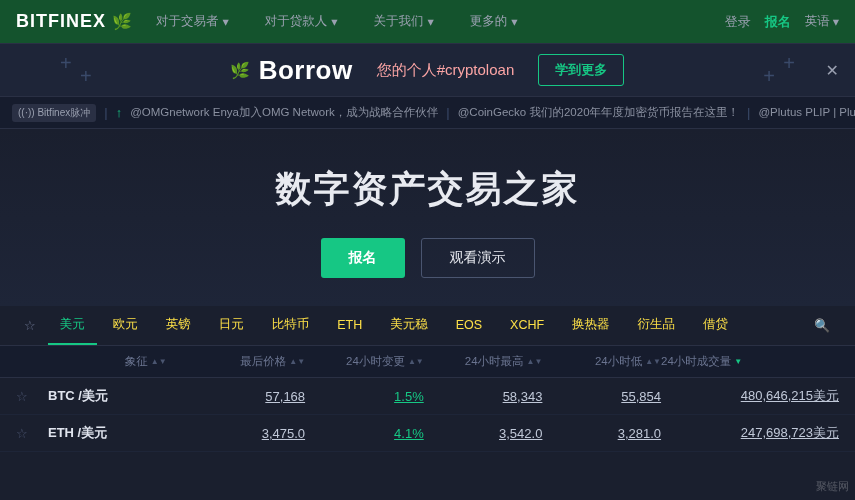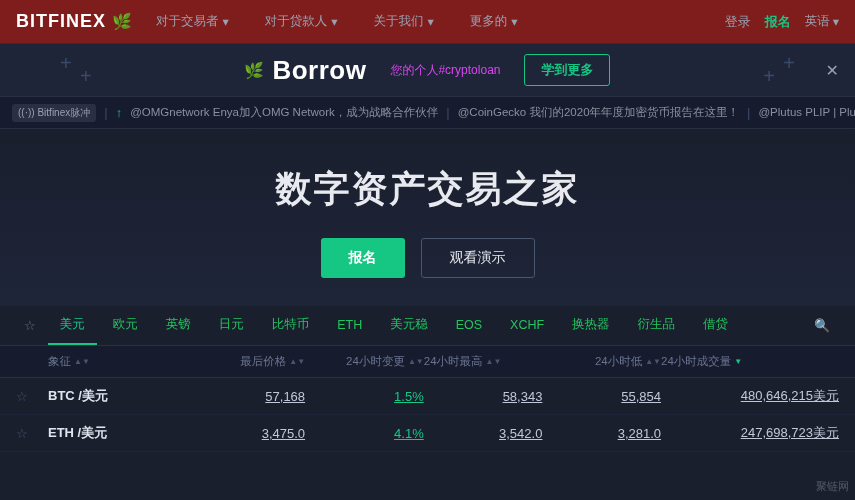--- a/index.html
+++ b/index.html
@@ -11,21 +11,21 @@
       height: 500px;
       overflow: hidden;
       font-size: 13px;
     }
 
     
     .top-nav {
       display: flex;
       align-items: center;
       justify-content: space-between;
-      background-color: #7f1d1d;
+      background-color: #14532d;
       padding: 0 16px;
       height: 44px;
       border-bottom: 1px solid #2a3044;
     }
     .nav-left {
       display: flex;
       align-items: center;
       gap: 24px;
     }
     .logo {
@@ -110,22 +110,22 @@
       color: #16c784;
       font-size: 16px;
     }
     .banner-title {
       font-size: 26px;
       font-weight: 700;
       color: #ffffff;
       letter-spacing: 0.5px;
     }
     .banner-subtitle {
-      color: #d946ef;
-      font-size: 12px;
+      color: #fca5a5;
+      font-size: 15px;
     }
     .banner-btn {
       background-color: transparent;
       border: 1.5px solid #16c784;
       color: #16c784;
       padding: 6px 16px;
       border-radius: 3px;
       cursor: pointer;
       font-size: 13px;
       font-weight: 600;
@@ -225,21 +225,21 @@
       gap: 4px;
     }
     .star-col {
       padding: 10px 8px;
       color: #6a7490;
       cursor: pointer;
     }
     .market-tab {
       padding: 10px 12px;
       font-size: 12.5px;
-      color: #22c55e;
+      color: #fde047;
       cursor: pointer;
       border-bottom: 2px solid transparent;
     }
     .market-tab.active {
       color: #16c784;
       border-bottom: 2px solid #16c784;
     }
     .tab-spacer { flex: 1; }
     .search-icon-btn {
       padding: 10px 8px;
@@ -252,20 +252,21 @@
       padding: 8px 16px;
       border-bottom: 1px solid #2a3044;
       background-color: #161c2d;
     }
     .th {
       font-size: 11.5px;
       color: #6a7490;
       display: flex;
       align-items: center;
       gap: 3px;
+      justify-content: flex-end;
     }
     .th .sort-icon { font-size: 8px; color: #4a5570; }
     .col-star { width: 32px; }
     .col-symbol { flex: 1.2; }
     .col-price { flex: 1.4; text-align: right; justify-content: flex-end; }
     .col-change { flex: 1.2; text-align: right; justify-content: flex-end; }
     .col-high { flex: 1.2; text-align: right; }
     .col-low { flex: 1.2; text-align: right; justify-content: flex-end; }
     .col-volume { flex: 1.8; text-align: right; justify-content: flex-start; }
 

